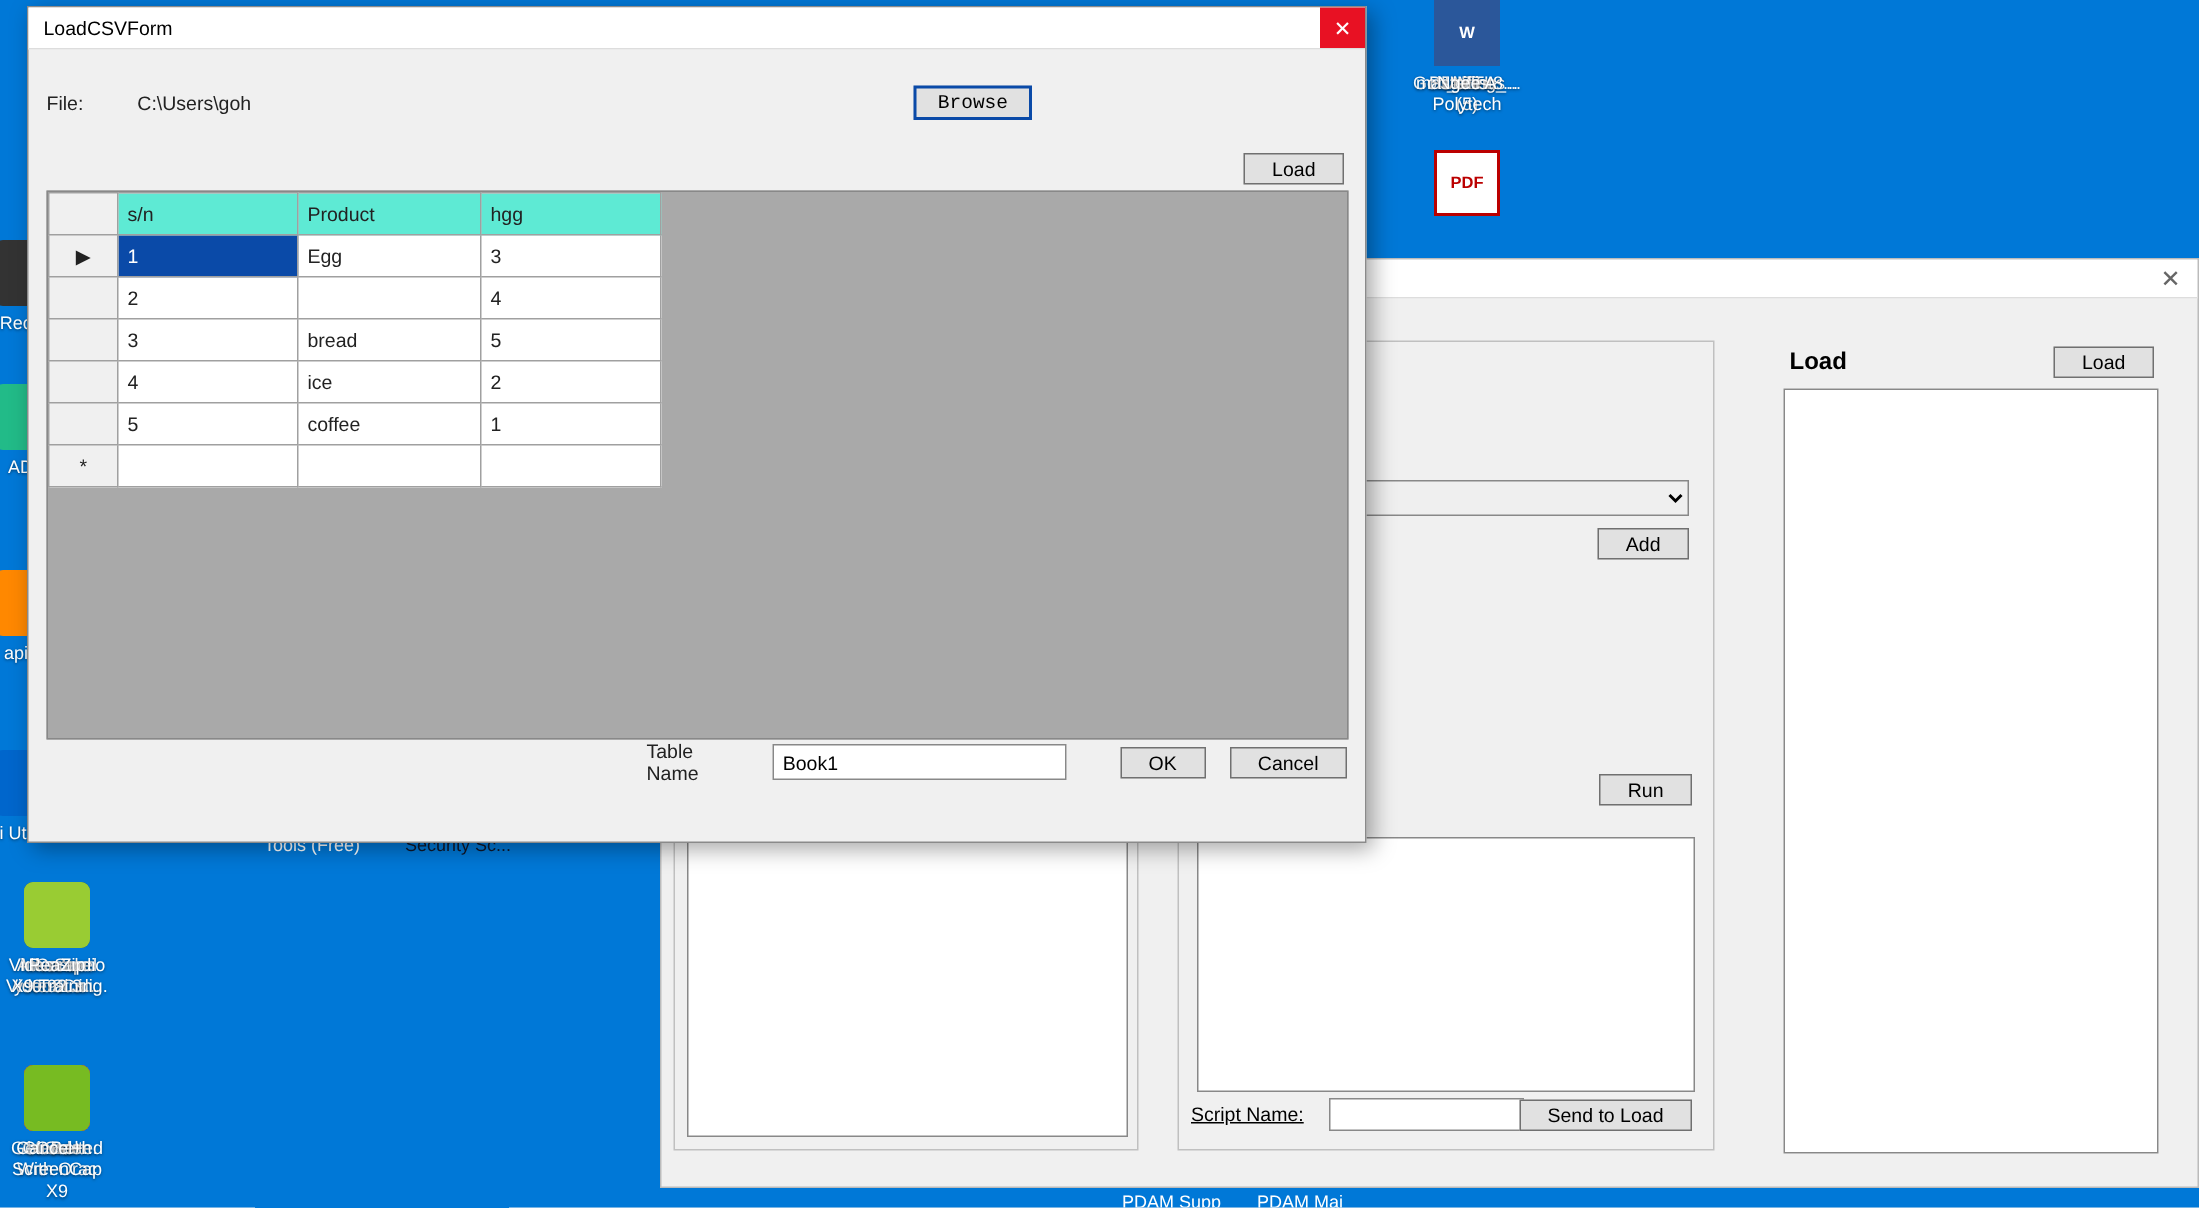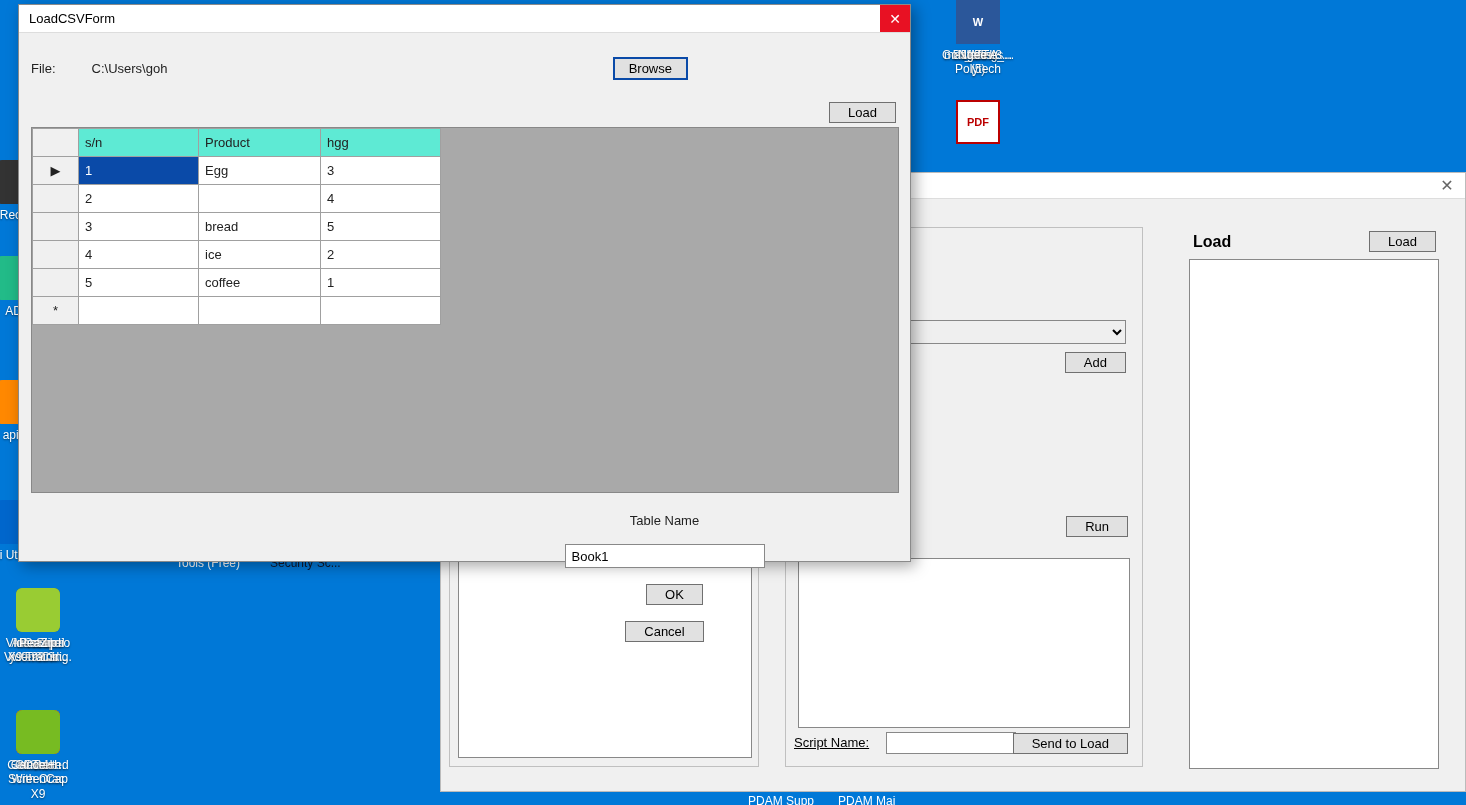--- a/index.html
+++ b/index.html
@@ -68,20 +68,21 @@
 .file-row { display:flex; align-items:center; gap: 32px; margin-bottom: 22px; }
 .file-row .path { flex: 0 0 auto; margin-left: 4px; }
 .browse-btn {
   margin-left: auto;
   margin-right: 210px;
   border: 2px solid #0a4aa8;
   background: #e1e1e1;
   padding: 2px 14px;
   font-size: 13px;
   cursor:pointer;
+  font-family:Liberation Mono, monospace;
 }
 .std-btn {
   background: #e1e1e1;
   border: 1px solid #707070;
   padding: 2px 18px;
   font-size: 13px;
   cursor:pointer;
 }
 .load-row { text-align: right; margin-bottom: 4px; padding-right: 2px; }
 
@@ -106,23 +107,22 @@
 .grid-inner .rowhdr { width: 46px; background:#f0f0f0; text-align:center; }
 .grid-inner .c1 { width: 120px; }
 .grid-inner .c2 { width: 122px; }
 .grid-inner .c3 { width: 120px; }
 .sel { background: #0a4aa8 !important; color:#fff; }
 
 .bottom-row {
   display:flex;
   align-items:center;
   gap: 16px;
-  margin-top: 20px;
+  margin-top: 0;
   padding-left: 400px;
-  flex-direction: column;
 }
 .bottom-row input[type=text] {
   width: 200px;
   height: 24px;
   border:1px solid #888;
   padding: 0 6px;
   font-size:13px;
 }
 
 

